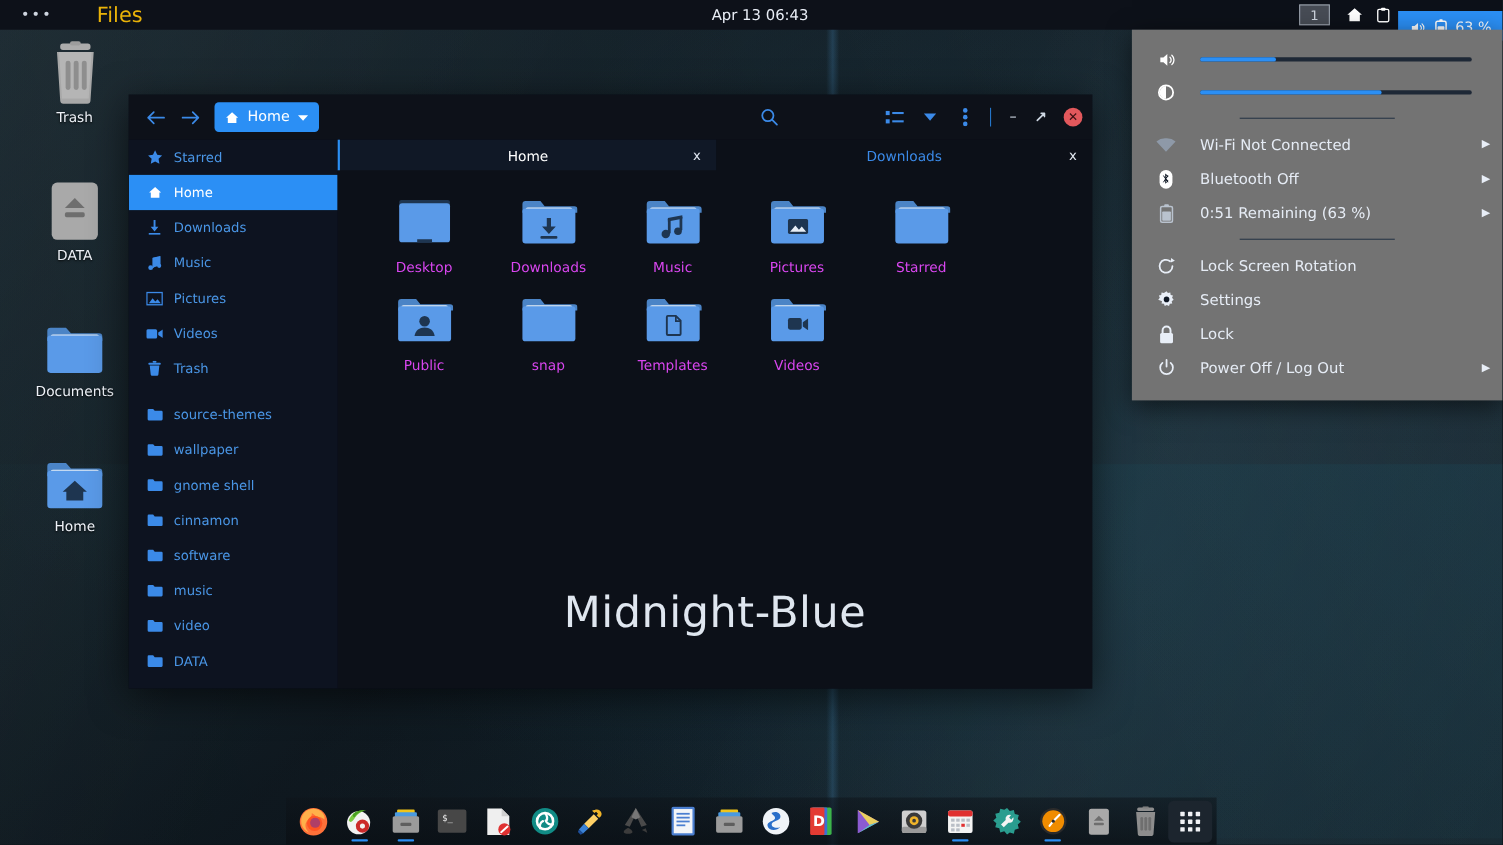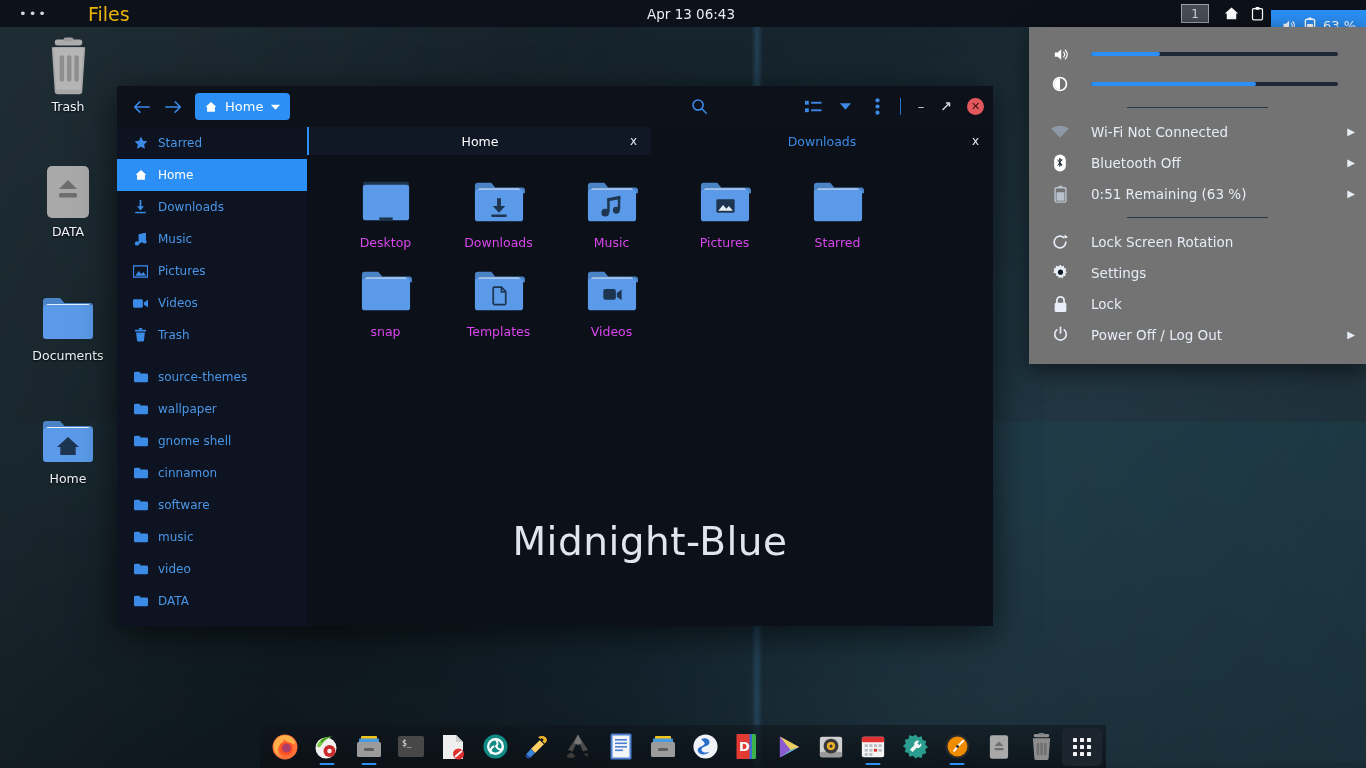--- a/index.html
+++ b/index.html
@@ -114,21 +114,21 @@
   .tab.active { background:#101826; color:#ffffff; border-left:2px solid #2b8ff5; }
   .tab .tclose { position:absolute; right:14px; font-size:12px; color:#dfe6f0; }
   .tab.inactive .tclose { color:#e4eaf2; }
 
   .fileview { flex:1; position:relative; background:#0c1018; padding:14px 0 0 0; overflow:hidden; }
   .grid { display:flex; flex-wrap:wrap; padding-left:22px; }
   .fitem { width:113px; text-align:center; margin-bottom:8px; }
   .fitem .ficon { height:68px; display:flex; align-items:center; justify-content:center; }
   .fitem .flabel { color:#d946ef; font-size:12.5px; display:block; margin-top:-2px; }
   .watermark {
-    position:absolute; left:0; right:0; bottom:62px; text-align:center;
+    position:absolute; left:0; right:0; bottom:46px; text-align:center;
     font-size:39px; color:#dfe6ef; font-weight:400; letter-spacing:0.5px;
   }
 
   
   .sysmenu {
     position:absolute; right:0; top:27px; width:337px; background:#737373;
     z-index:45; padding:12px 0 14px 0;
     box-shadow: 0 6px 22px rgba(0,0,0,0.55);
   }
   .slider-row { display:flex; align-items:center; height:30px; padding:0 18px 0 0; }
@@ -547,20 +547,32 @@
               <div class="ficon">
                 <svg width="52" height="48" viewBox="0 0 54 48">
                   <path d="M2 6a3 3 0 0 1 3-3h14l4 5h28a3 3 0 0 1 3 3v3H2V6z" fill="#4b84c6"></path>
                   <rect x="5" y="9" width="44" height="6" rx="2" fill="#e7eef6"></rect>
                   <path d="M2 13a3 3 0 0 1 3-3h44a3 3 0 0 1 3 3v27a3 3 0 0 1-3 3H5a3 3 0 0 1-3-3V13z" fill="#5a9ae8"></path>
                 </svg>
               </div>
               <span class="flabel">Starred</span>
             </div>
 
+            <div class="fitem">
+              <div class="ficon">
+                <svg width="52" height="48" viewBox="0 0 54 48">
+                  <path d="M2 6a3 3 0 0 1 3-3h14l4 5h28a3 3 0 0 1 3 3v3H2V6z" fill="#4b84c6"></path>
+                  <rect x="5" y="9" width="44" height="6" rx="2" fill="#e7eef6"></rect>
+                  <path d="M2 13a3 3 0 0 1 3-3h44a3 3 0 0 1 3 3v27a3 3 0 0 1-3 3H5a3 3 0 0 1-3-3V13z" fill="#5a9ae8"></path>
+                  <circle cx="27" cy="24" r="5" fill="#1e3550"></circle>
+                  <path d="M17.5 38c.8-5.4 4.8-8 9.5-8s8.7 2.6 9.5 8h-19z" fill="#1e3550"></path>
+                </svg>
+              </div>
+              <span class="flabel">Public</span>
+            </div>
 
             <div class="fitem">
               <div class="ficon">
                 <svg width="52" height="48" viewBox="0 0 54 48">
                   <path d="M2 6a3 3 0 0 1 3-3h14l4 5h28a3 3 0 0 1 3 3v3H2V6z" fill="#4b84c6"></path>
                   <rect x="5" y="9" width="44" height="6" rx="2" fill="#e7eef6"></rect>
                   <path d="M2 13a3 3 0 0 1 3-3h44a3 3 0 0 1 3 3v27a3 3 0 0 1-3 3H5a3 3 0 0 1-3-3V13z" fill="#5a9ae8"></path>
                 </svg>
               </div>
               <span class="flabel">snap</span>

